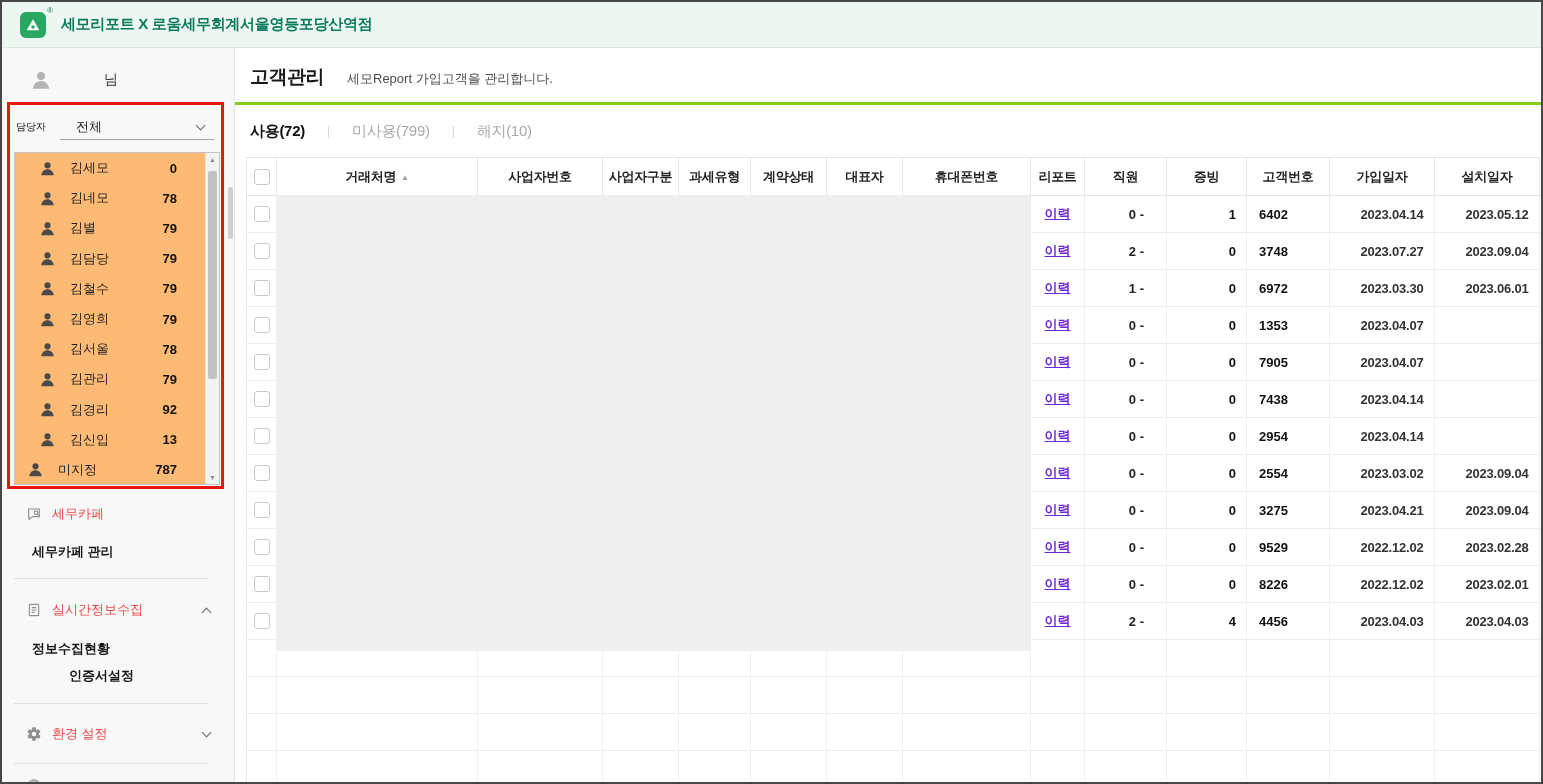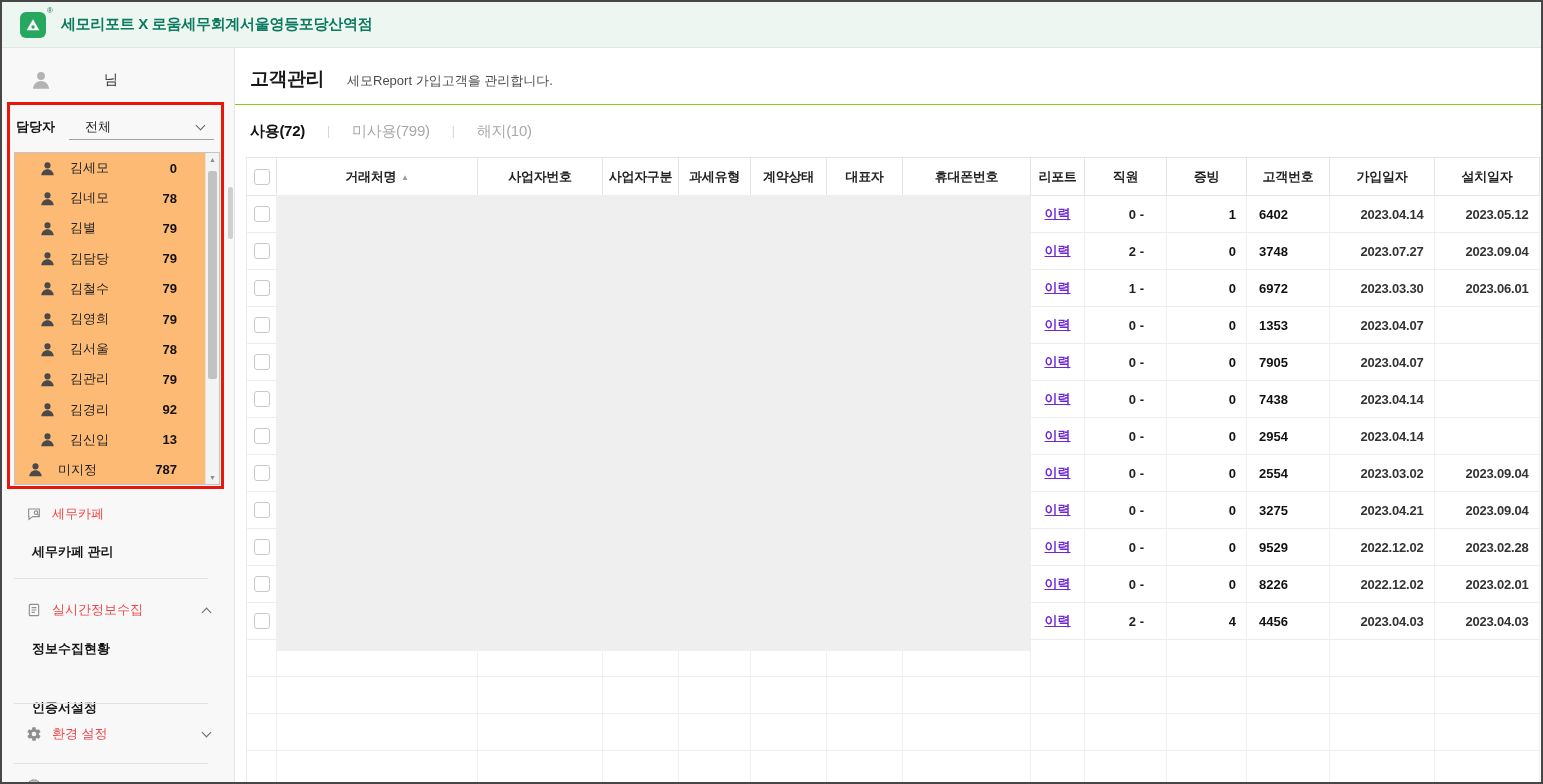--- a/index.html
+++ b/index.html
@@ -17,21 +17,21 @@
   .content { display:flex; height:736px; }
 
   
   .sidebar { position:relative; width:233px; flex:none; background:#f8f8f8; border-right:1px solid #e4e4e4; overflow:hidden; }
   .user-row { position:absolute; top:20px; left:28px; display:flex; align-items:center; height:24px; }
   .avatar { display:inline-flex; }
   .avatar svg { width:22px; height:22px; fill:#b3b3b3; }
   .user-label { margin-left:52px; font-size:14px; color:#333; }
 
   .manager-row { position:absolute; top:64px; left:14px; right:20px; height:30px; display:flex; align-items:center; }
-  .manager-label { font-size:13px; font-weight:bold; color:#111; }
+  .manager-label { font-size:10px; font-weight:normal; color:#111; }
   .manager-select { margin-left:14px; flex:1; height:26px; display:flex; align-items:center; padding:0 10px 0 16px; border-bottom:1px solid #a3a3a3; cursor:pointer; }
   .manager-select span:first-child { font-size:13px; color:#222; }
   .chev { width:7px; height:7px; border-right:1.6px solid #666; border-bottom:1.6px solid #666; display:inline-block; }
   .chev.down { transform:rotate(45deg); margin-top:-3px; }
   .chev.up { transform:rotate(-135deg); margin-top:4px; }
   .manager-select .chev { margin-left:auto; }
 
   .staff-panel { position:absolute; left:12px; top:104px; width:206px; height:333px; background:#fdba74; border:1px solid #c4c4c4; }
   .staff-item { display:flex; align-items:center; height:30.2px; padding:0 42px 0 24px; cursor:pointer; }
   .staff-item.last { padding-left:12px; }
@@ -51,30 +51,30 @@
   .section-title { margin-left:10px; font-size:13px; color:#ef4444; }
   .section-chev { position:absolute; right:24px; }
   .menu-item { position:absolute; left:0; right:0; height:20px; display:flex; align-items:center; padding-left:30px; font-size:13px; font-weight:bold; color:#151515; cursor:pointer; }
   .divider { position:absolute; left:12px; width:194px; border-top:1px solid #e1e1e1; }
 
   .pos-cafe-head { top:456px; }
   .pos-cafe-item { top:494px; }
   .pos-div1 { top:530px; }
   .pos-rt-head { top:552px; }
   .pos-rt-item1 { top:591px; }
-  .pos-rt-item2 { top:650px; }
+  .pos-rt-item2 { top:618px;margin-left:37px; }
   .pos-div2 { top:655px; }
   .pos-env-head { top:676px; }
   .pos-div3 { top:715px; }
   .pos-bottom { top:728px; }
   .side-scroll-thumb { position:absolute; right:1px; top:139px; width:5px; height:52px; background:#cfcfcf; border-radius:3px; }
 
   
   .main { position:relative; flex:1; background:#fff; overflow:hidden; }
-  .title-bar { position:absolute; top:0; left:0; right:0; height:57px; border-bottom:1px solid #84cc16; display:flex; align-items:flex-end; padding:0 0 12px 15px; }
+  .title-bar { position:absolute; top:0; left:0; right:0; height:57px; border-bottom:3px solid #84cc16; display:flex; align-items:flex-end; padding:0 0 12px 15px; }
   .page-title { font-size:19px; font-weight:bold; color:#181818; letter-spacing:-0.5px; }
   .page-subtitle { font-size:13px; color:#4c4c4c; margin-left:23px; padding-bottom:2px; }
 
   .tabs { position:absolute; top:57px; left:15px; height:52px; display:flex; align-items:center; }
   .tab { font-size:15px; color:#a9a9a9; cursor:pointer; letter-spacing:-0.3px; }
   .tab.active { color:#111; font-weight:bold; }
   .tab-sep { color:#d6d6d6; font-size:12px; margin:0 22px; }
 
   .table-region { position:absolute; top:109px; left:11px; right:0; bottom:0; overflow:hidden; }
   table { border-collapse:collapse; table-layout:fixed; width:1293px; }

